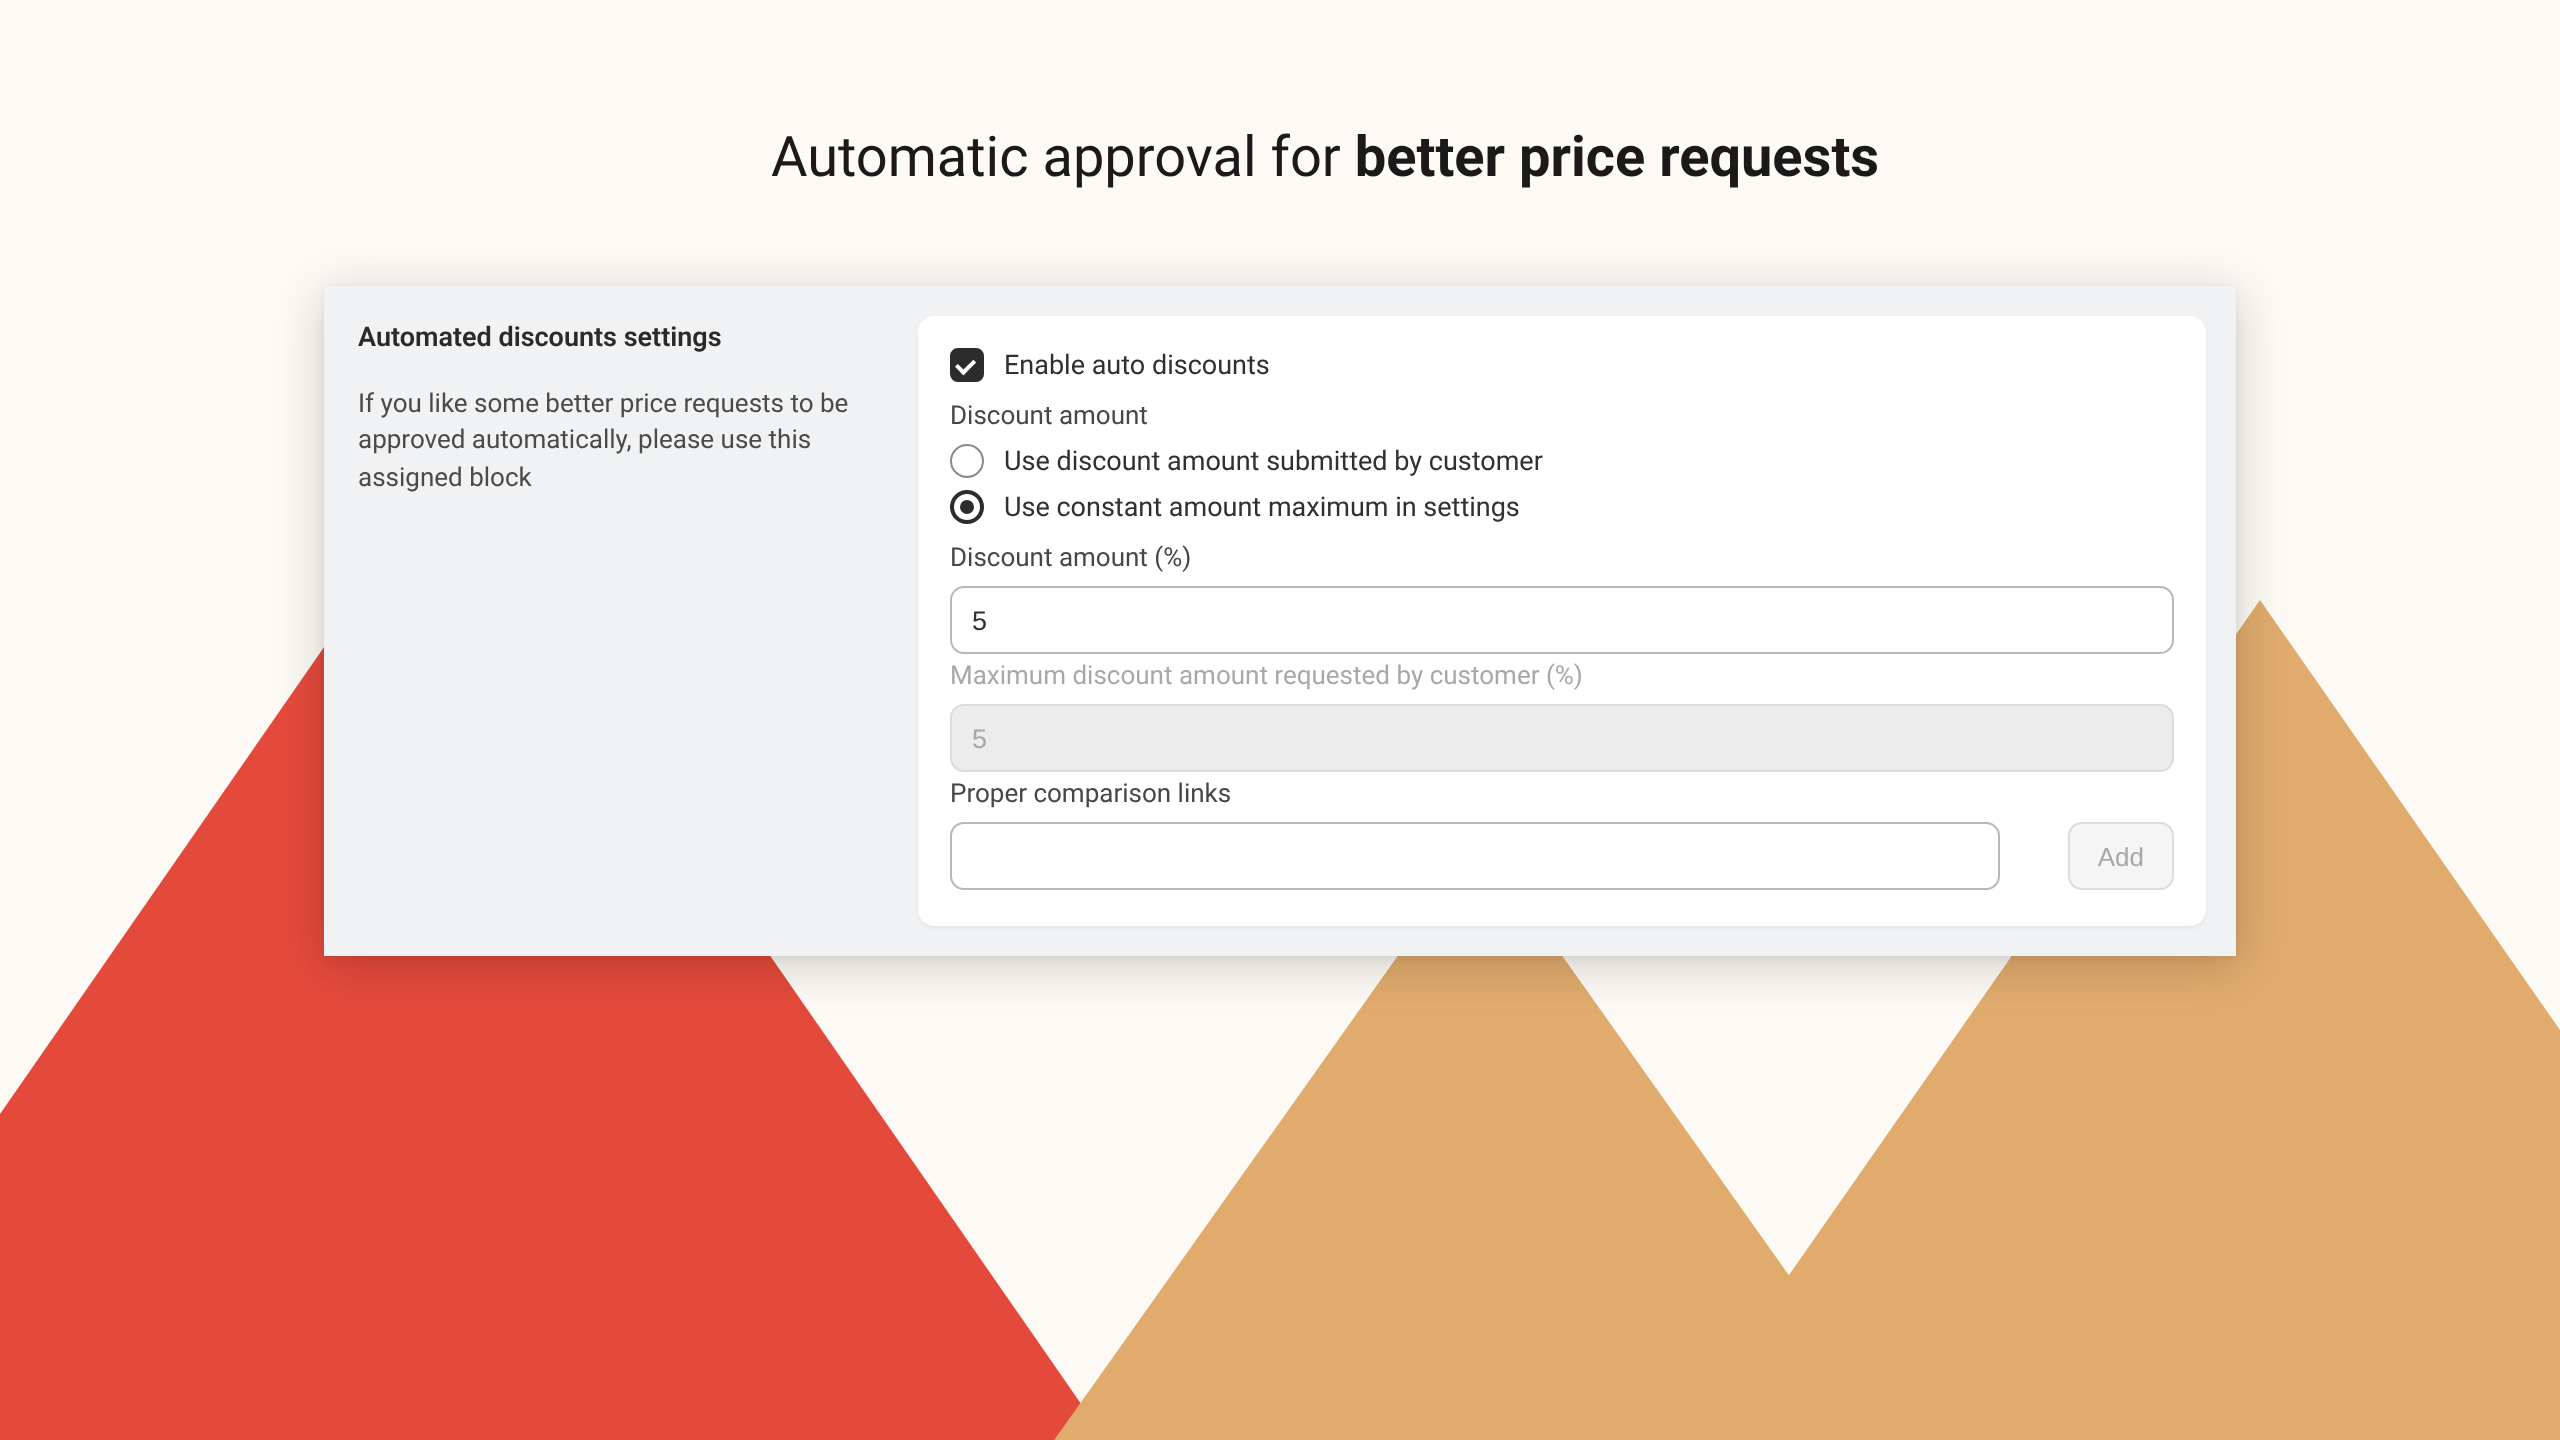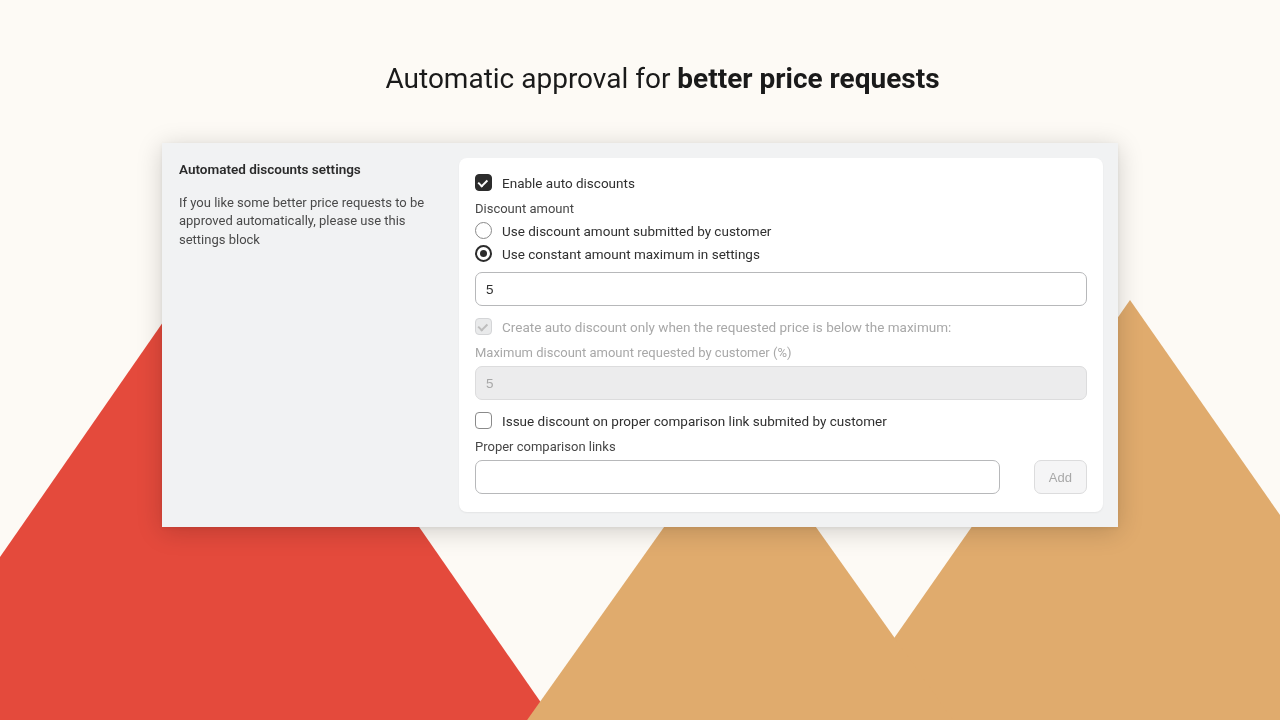--- a/index.html
+++ b/index.html
@@ -119,55 +119,48 @@
   <div class="tri tan1"></div>
 </div>
 
 <div class="page-title">
   <span>Automatic approval for </span><b>better price requests</b>
 </div>
 
 <div class="card">
   <div class="sidebar">
     <h3>Automated discounts settings</h3>
-    <p>If you like some better price requests to be approved automatically, please use this settings block</p>
+    <p>If you like some better price requests to be approved automatically, please use this assigned block</p>
   </div>
 
   <div class="panel">
     <div class="row">
       <span class="chk checked"></span>
       <span>Enable auto discounts</span>
     </div>
 
     <div class="label-block">Discount amount</div>
 
     <div class="row tight">
       <span class="radio"></span>
       <span>Use discount amount submitted by customer</span>
     </div>
 
     <div class="row">
       <span class="radio selected"></span>
       <span>Use constant amount maximum in settings</span>
     </div>
 
+    <div class="label-block">Discount amount (%)</div>
     <input class="input" value="5" style="">
 
-    <div class="row muted" style="margin-top:12px;">
-      <span class="chk disabled checked"></span>
-      <span>Create auto discount only when the requested price is below the maximum:</span>
-    </div>
 
     <div class="label-block muted">Maximum discount amount requested by customer (%)</div>
     <input class="input disabled" disabled="" value="5" style="">
 
-    <div class="row" style="margin-top:12px;">
-      <span class="chk"></span>
-      <span>Issue discount on proper comparison link submited by customer</span>
-    </div>
 
     <div class="label-block">Proper comparison links</div>
     <div class="input-row">
       <input class="input grow" value="" style="">
       <button class="btn-add">Add</button>
     </div>
   </div>
 </div>
 
 </body></html>

